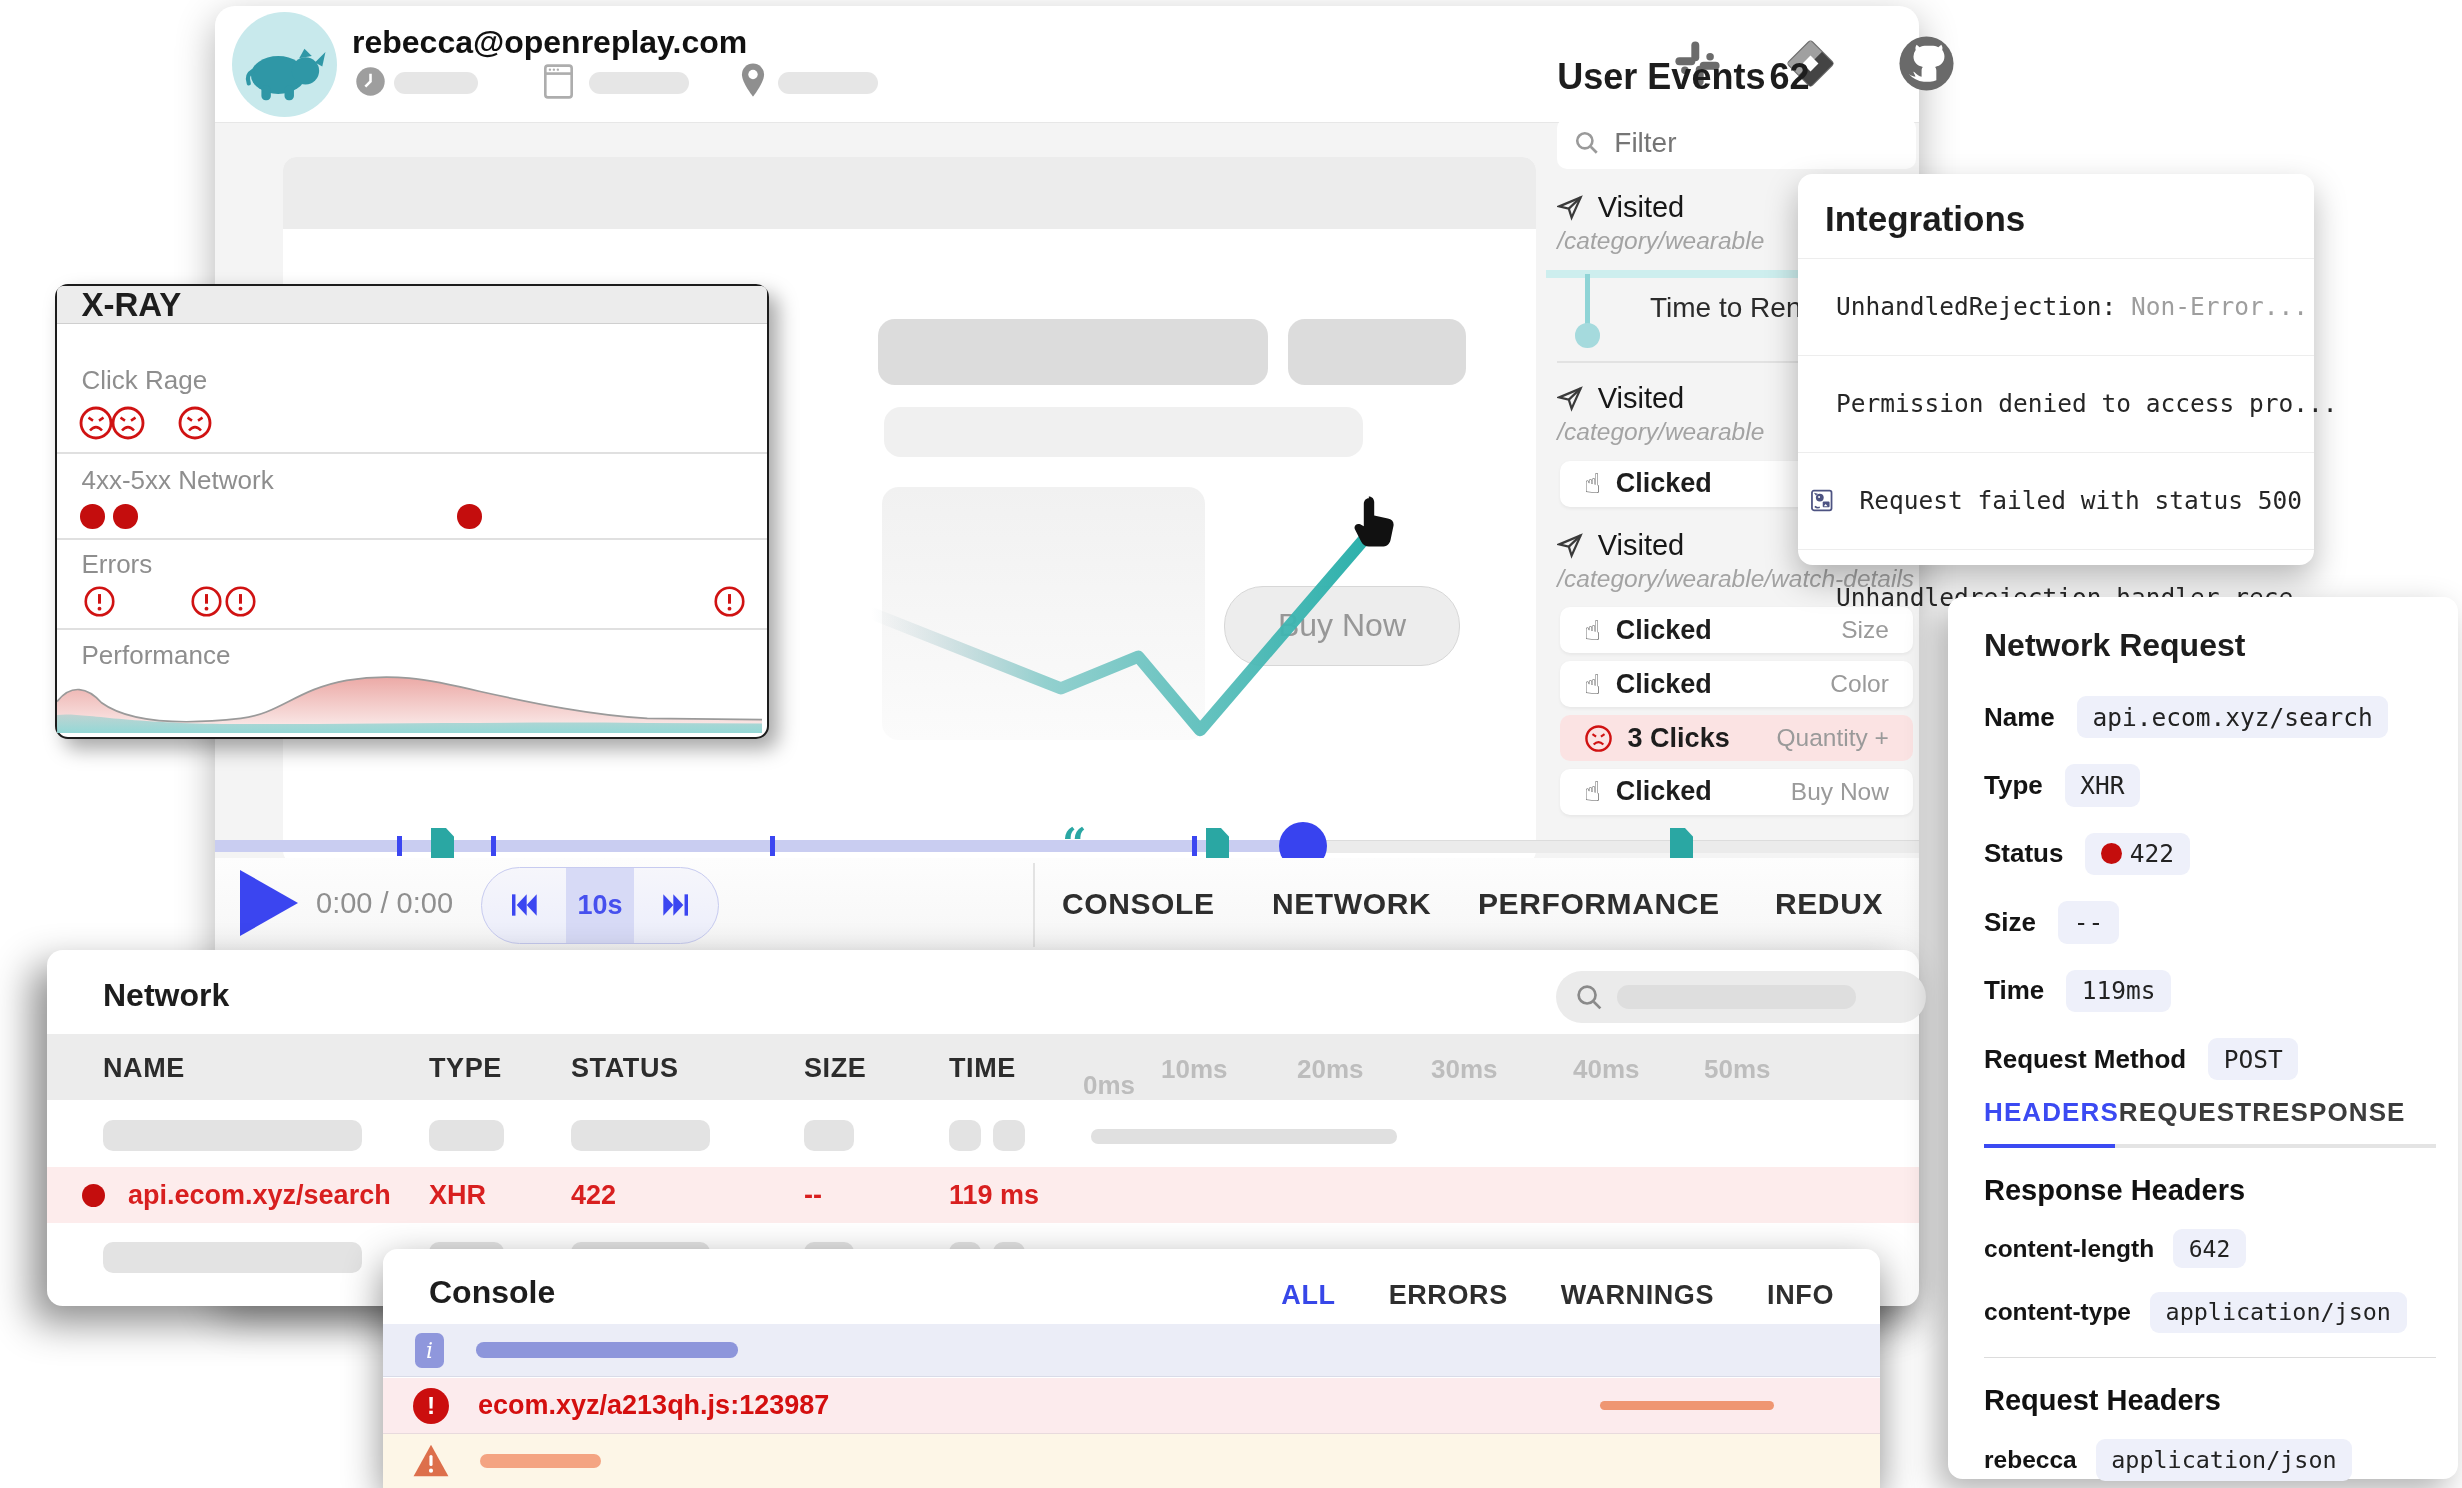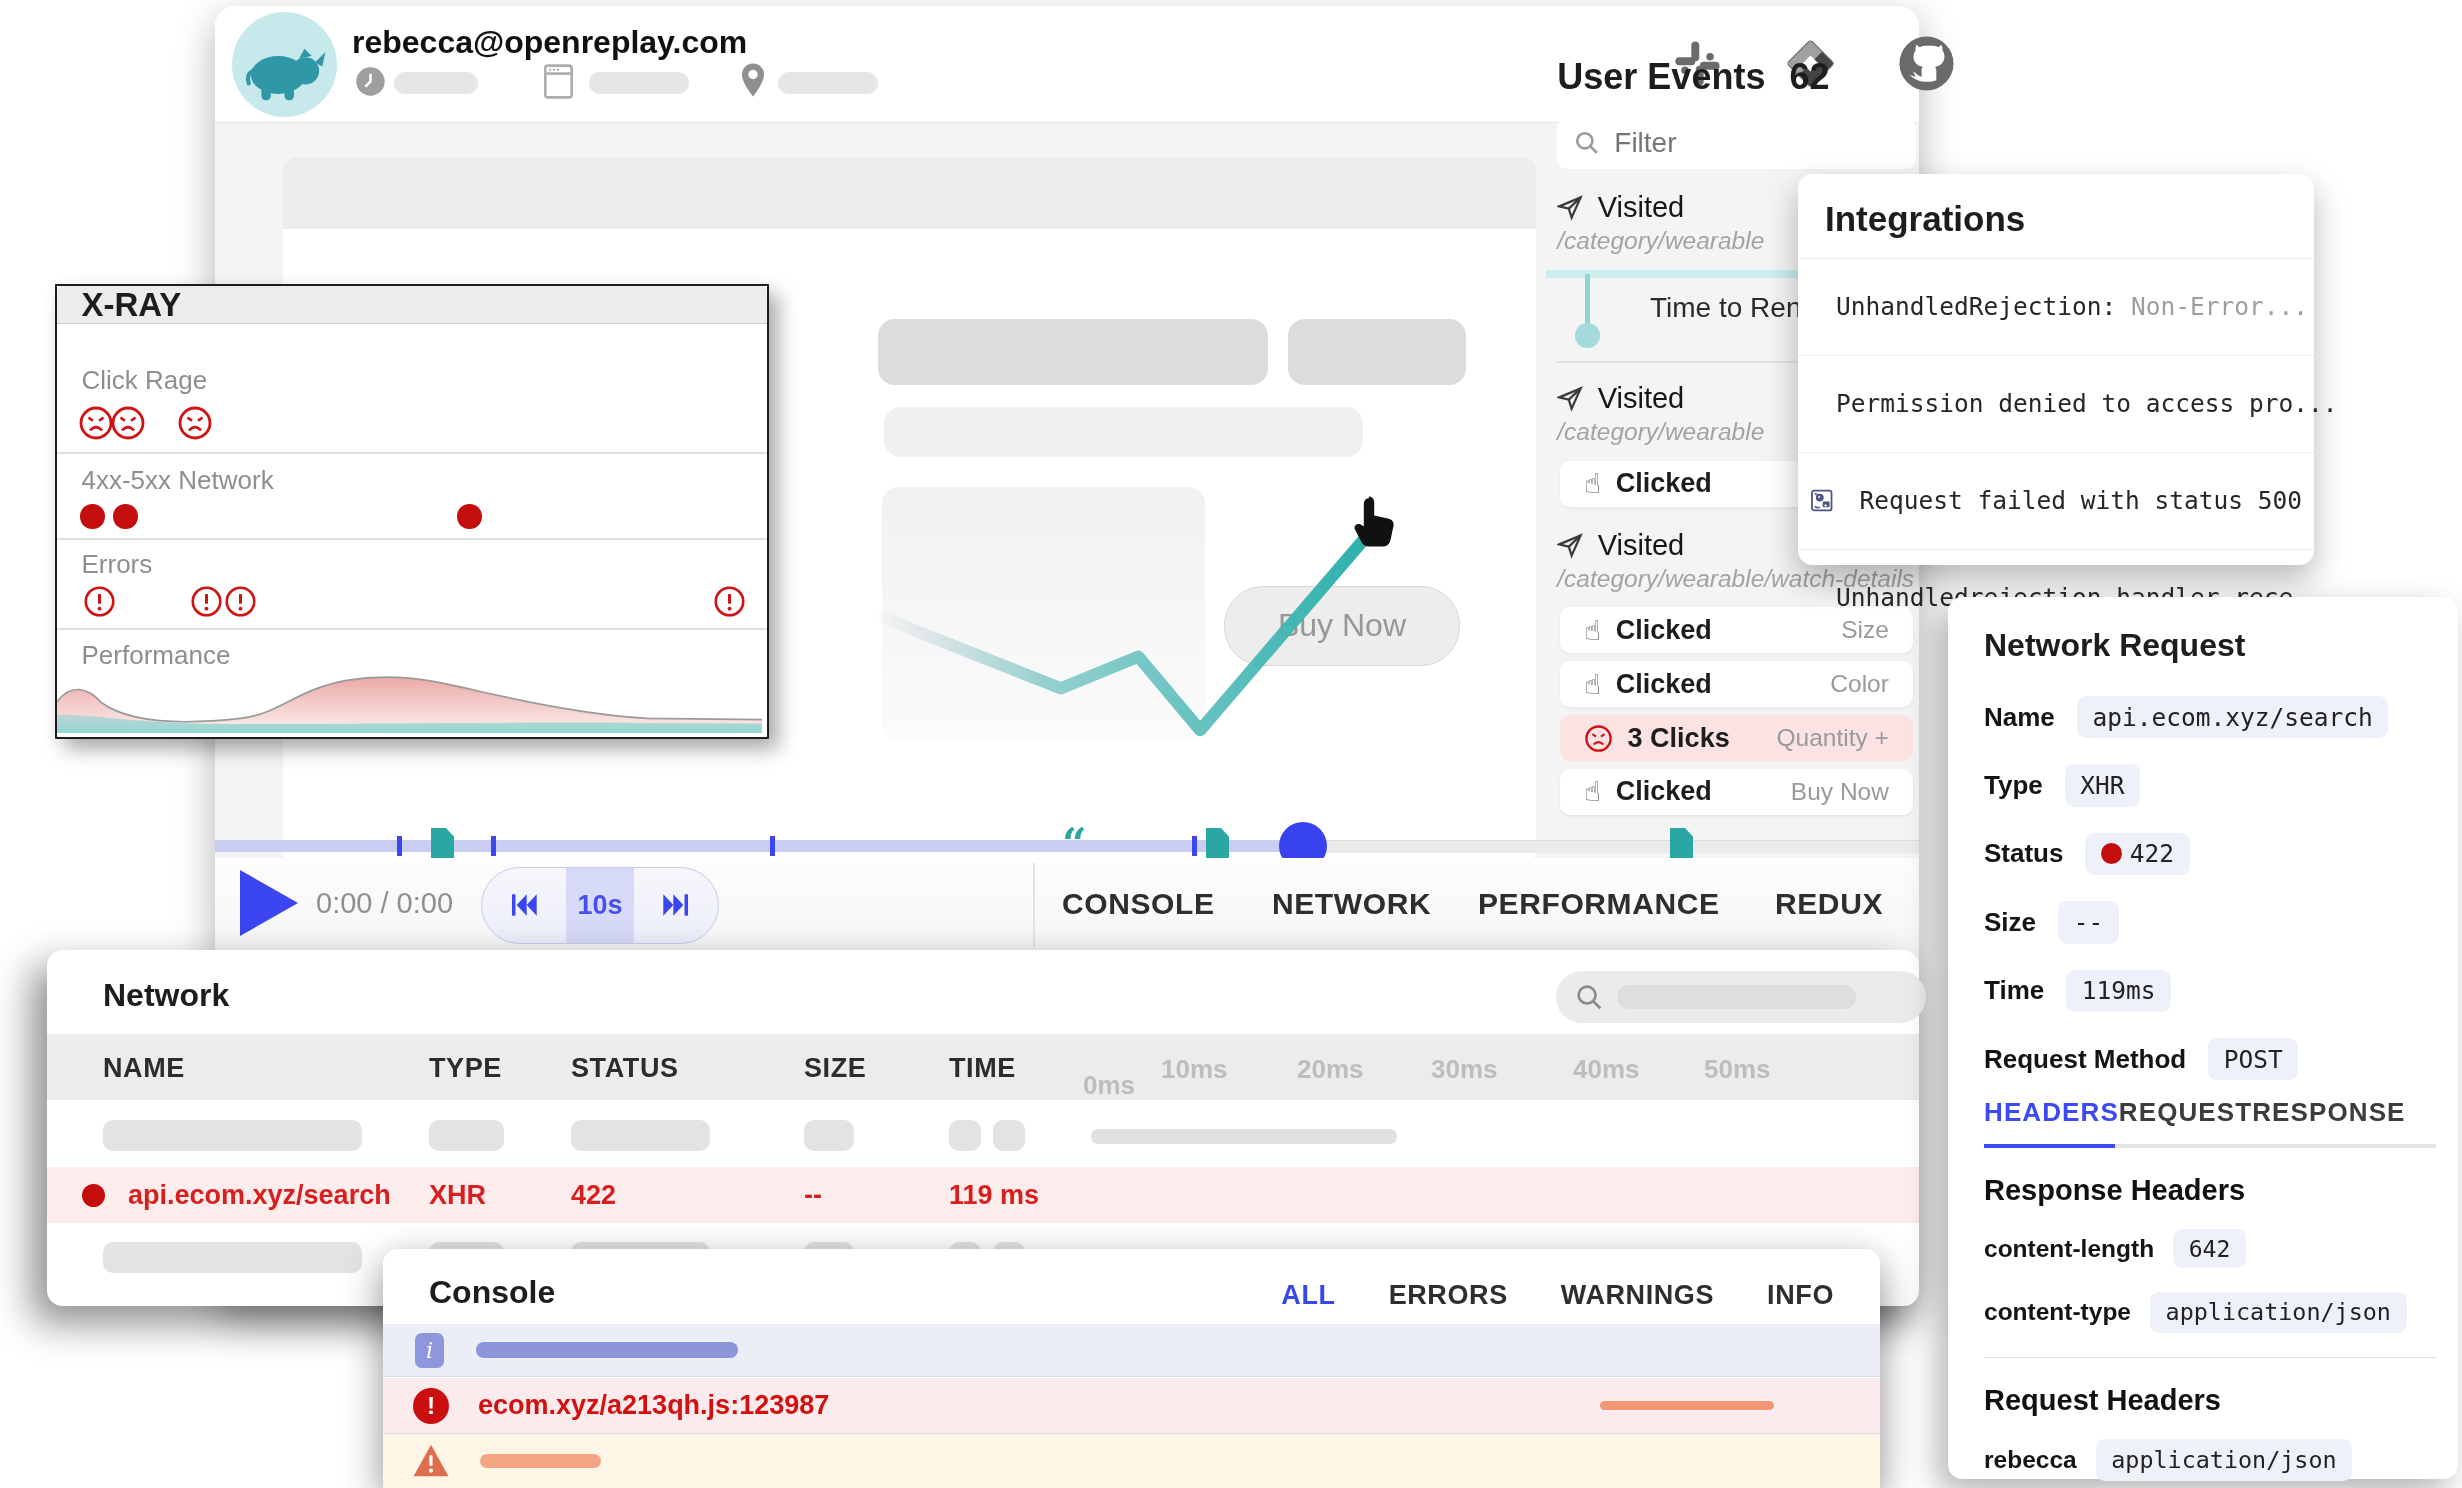--- a/index.html
+++ b/index.html
@@ -24,21 +24,21 @@
   
   .uev{left:1339px;top:50px;width:365px;height:780px;}
   .uev-card{background:#fff;border-radius:10px;height:46px;display:flex;align-items:center;
             padding:0 24.5px;margin:0 5.6px 7.8px 5.6px;box-shadow:0 1.1px 3.3px rgba(0,0,0,.05);}
   .uev-label{font-size:27px;font-weight:600;color:#1d1d1d;margin-left:14.5px;}
   .uev-target{margin-left:auto;font-size:24.5px;color:#9a9a9a;}
   .ev-head{display:flex;align-items:center;gap:13.4px;font-size:29px;font-weight:400;color:#161616;}
   .ev-path{font-size:24.5px;color:#a3a3a3;margin:3.3px 0 0 0;font-style:italic;}
   
   .xray{left:55px;top:284px;width:710px;height:451px;background:#fff;border:2.2px solid #1c1c1c;
-        border-radius:1px;box-shadow:9px 10px 20px rgba(0,0,0,.35);}
+        border-radius:13px;box-shadow:9px 10px 20px rgba(0,0,0,.35);}
   .xray-h{position:absolute;left:0;top:0;right:0;height:37px;background:#ececec;border-bottom:1.7px solid #cfcfcf;
           display:flex;align-items:center;padding-left:24.5px;font-size:33px;font-weight:700;border-radius:5.6px 5.6px 0 0;}
   .xray-lab{font-size:26px;color:#8e8e8e;}
   .xdiv{position:absolute;left:0;right:0;height:1.7px;background:#e0e0e0;}
   .reddot{width:24.5px;height:24.5px;border-radius:50%;background:#c40d0d;}
   
   .integ{left:1798px;top:174px;width:516px;height:391px;border-radius:14.5px;background:#fff;
          box-shadow:0 14.5px 33px rgba(0,0,0,.28);}
   .integ-row{display:flex;align-items:center;gap:26px;height:96px;padding:0 12px;border-top:1.7px solid #ededed;}
   .integ-txt{font-family:"DejaVu Sans Mono",monospace;font-size:24.5px;color:#262626;white-space:nowrap;}
@@ -166,21 +166,21 @@
       <polyline points="1179,1090 1519,1225 1658,1168 1769,1300 2074,945" fill="none" stroke="url(#jg)" stroke-width="22" stroke-linejoin="round" stroke-linecap="round"></polyline>
     </svg>
 
     <span class="abs" style="left:1133px;top:485px;">
       <svg width="56" height="61" viewBox="0 0 30 34">
         <path d="M11,3 c1.8,0 3,1.3 3,3.2 v7.5 l7.6,1.6 c2.4,.5 3.6,2 3.1,4.4 l-1.6,7.6 c-.5,2.4 -2.3,3.7 -4.8,3.7 h-7.2 c-2,0 -3.4,-.9 -4.4,-2.8 l-3.4,-6.7 c-1,-2 .9,-3.7 2.9,-2.9 l2,1 v-12.4 c0,-1.9 1.2,-3.2 2.8,-3.2 z" fill="#111"></path>
       </svg>
     </span>
 
     <div class="abs uev">
-      <div style="display:flex;gap:24px;align-items:baseline;margin:0 0 20px 3.3px;">
+      <div style="display:flex;gap:4px;align-items:baseline;margin:0 0 20px 3.3px;">
         <span style="font-size:36px;font-weight:700;">User Events</span>
         <span style="font-size:36px;font-weight:700;">62</span>
       </div>
       <div style="display:flex;align-items:center;gap:12.3px;background:#fff;border-radius:10px;height:51px;padding:0 16.7px;margin:0 3.3px 22px 3.3px;">
         <svg width="26" height="26" viewBox="0 0 24 24">
           <circle cx="10" cy="10" r="7" fill="none" stroke="#9a9a9a" stroke-width="2.4"></circle>
             <line x1="15.5" y1="15.5" x2="21" y2="21" stroke="#9a9a9a" stroke-width="2.4"></line>
         </svg>
         <input style="border: none; outline: none; background: transparent; font-size: 28px; color: rgb(85, 85, 85); width: 234px; font-family: &quot;Liberation Sans&quot;, sans-serif;" placeholder="Filter">
       </div>

